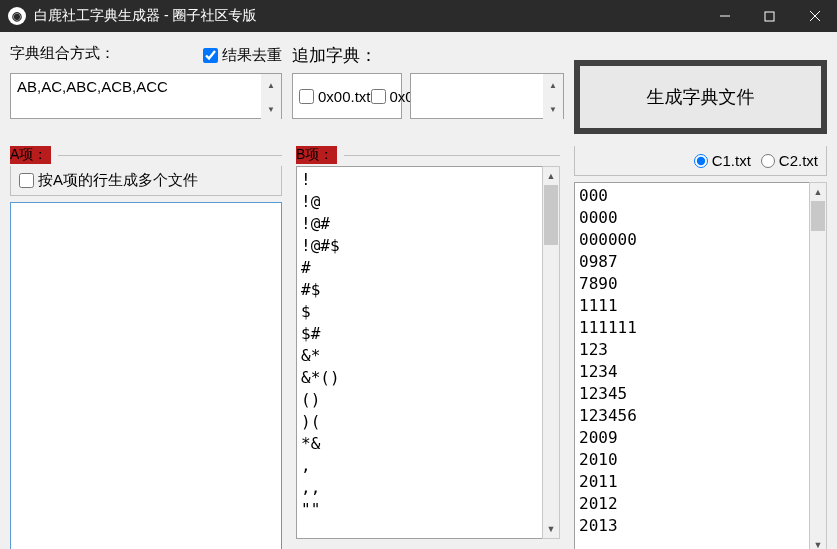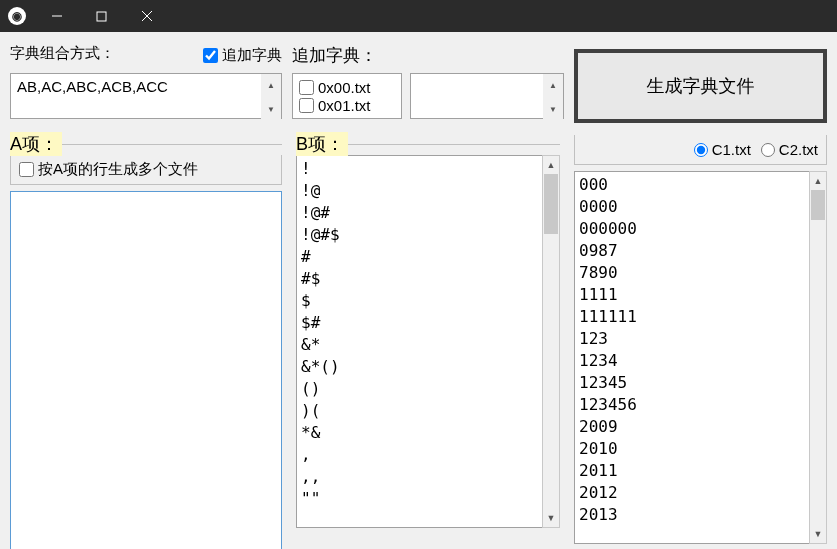--- a/index.html
+++ b/index.html
@@ -16,31 +16,31 @@
     .combo-header { display: flex; justify-content: space-between; margin-bottom: 6px; }
     .checkbox-wrap { display: flex; align-items: center; gap: 4px; font-size: 15px; }
     .checkbox-wrap input[type=checkbox] { width: 15px; height: 15px; }
     .combo-textarea { width: 100%; height: 46px; border: 1px solid #a0a0a0; background: #fff; padding: 4px 6px; font-size: 15px; font-family: inherit; resize: none; position: relative; }
     .textarea-wrap { position: relative; }
     .spin-arrows { position: absolute; right: 1px; top: 1px; bottom: 1px; width: 20px; display: flex; flex-direction: column; background: #f0f0f0; }
     .spin-arrow { flex: 1; display: flex; align-items: center; justify-content: center; font-size: 8px; color: #555; }
     .append-section { width: 272px; }
     .append-header { font-size: 17px; margin-bottom: 6px; }
     .append-body { display: flex; gap: 8px; }
-    .append-checks { border: 1px solid #a0a0a0; background: #fff; width: 110px; height: 46px; padding: 4px 6px; display: flex; flex-direction: column; justify-content: space-around; }
+    .append-checks { border: 1px solid #a0a0a0; background: #fff; width: 110px; height: 46px; padding: 4px 6px; display: flex; flex-direction: row; justify-content: space-around; }
     .append-textarea-wrap { position: relative; flex: 1; }
     .append-textarea { width: 100%; height: 46px; border: 1px solid #a0a0a0; background: #fff; padding: 4px; resize: none; }
-    .generate-btn { flex: 1; height: 74px; border: 4px solid #404040; background: #e8e8e8; font-size: 18px; font-family: inherit; cursor: pointer; margin-top: 5px; }
+    .generate-btn { flex: 1; height: 74px; border: 6px solid #404040; background: #e8e8e8; font-size: 18px; font-family: inherit; cursor: pointer; margin-top: 16px; }
     .columns { display: flex; gap: 14px; }
     .col { display: flex; flex-direction: column; }
     .col-a { width: 272px; }
     .col-b { width: 264px; }
     .col-c { flex: 1; }
     .col-header { display: flex; align-items: center; margin-bottom: 2px; position: relative; height: 18px; }
-    .col-title { font-size: 18px; background: #fef9c3; padding-right: 4px; z-index: 1; }
+    .col-title { font-size: 14px; background: #b91c1c; padding-right: 4px; z-index: 1; }
     .fieldset-line { position: absolute; left: 0; right: 0; top: 50%; height: 1px; background: #c0c0c0; z-index: 0; }
     .fieldset-line-left { left: 48px; }
     .col-subheader { border-left: 1px solid #c0c0c0; border-right: 1px solid #c0c0c0; border-bottom: 1px solid #c0c0c0; height: 30px; display: flex; align-items: center; justify-content: flex-end; padding: 0 8px; gap: 10px; margin-bottom: 6px; }
     .col-a .col-subheader { justify-content: flex-start; }
     .radio-wrap { display: flex; align-items: center; gap: 4px; font-size: 15px; }
     .radio-wrap input[type=radio] { width: 14px; height: 14px; }
     .listbox-content { white-space: pre; }
     .col-c-area { display: flex; height: 373px; }
     .col-c-listbox { flex: 1; border: 1px solid #a0a0a0; border-right: none; background: #fff; overflow: hidden; font-size: 16px; line-height: 22px; padding: 2px 4px; font-family: "SimSun", monospace; }
     .scrollbar { width: 18px; background: #f0f0f0; border: 1px solid #c8c8c8; display: flex; flex-direction: column; }
@@ -49,20 +49,21 @@
     .scroll-thumb { position: absolute; left: 1px; right: 1px; top: 0; height: 60px; background: #c8c8c8; }
     .col-b-area { display: flex; height: 373px; }
     .col-b-listbox { flex: 1; border: 1px solid #a0a0a0; border-right: none; background: #fff; overflow: hidden; font-size: 16px; line-height: 22px; padding: 2px 4px; font-family: "SimSun", monospace; }
     .col-a-listbox { height: 373px; border: 1px solid #5b9bd5; background: #fff; }
   </style>
 </head>
 <body>
 
 <div class="titlebar">
   <div class="titlebar-icon">◉</div>
+  <div class="titlebar-title">白鹿社工字典生成器 - 圈子社区专版</div>
   <div class="winbtn">
     <svg width="12" height="12">
         <line x1="1" y1="6" x2="11" y2="6" stroke-width="1"></line>
       </svg>
   </div>
   <div class="winbtn">
     <svg width="11" height="11">
         <rect x="1" y="1" width="9" height="9" fill="none" stroke-width="1"></rect>
       </svg>
   </div>
@@ -74,21 +75,21 @@
   </div>
 </div>
 
 <div class="content">
   <div class="toprow">
     <div class="combo-section">
       <div class="combo-header">
         <span class="block-label">字典组合方式：</span>
         <label class="checkbox-wrap">
           <input type="checkbox" checked="" style="">
-          <span>追加字典</span>
+          <span>结果去重</span>
         </label>
       </div>
       <div class="textarea-wrap">
         <textarea class="combo-textarea" style="">AB,AC,ABC,ACB,ACC</textarea>
         <div class="spin-arrows">
           <div class="spin-arrow">▲</div>
           <div class="spin-arrow">▼</div>
         </div>
       </div>
     </div>

